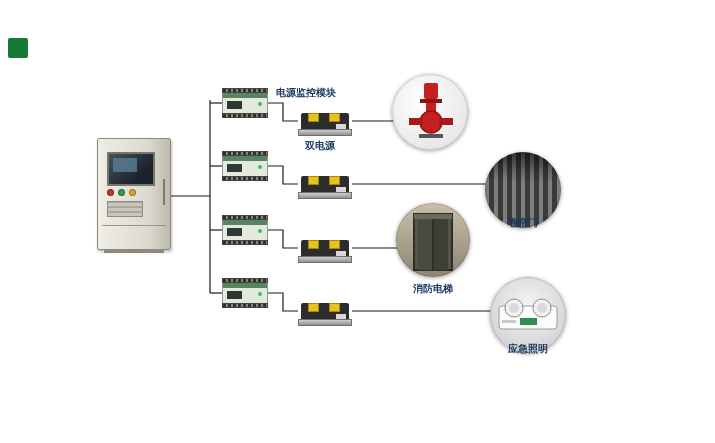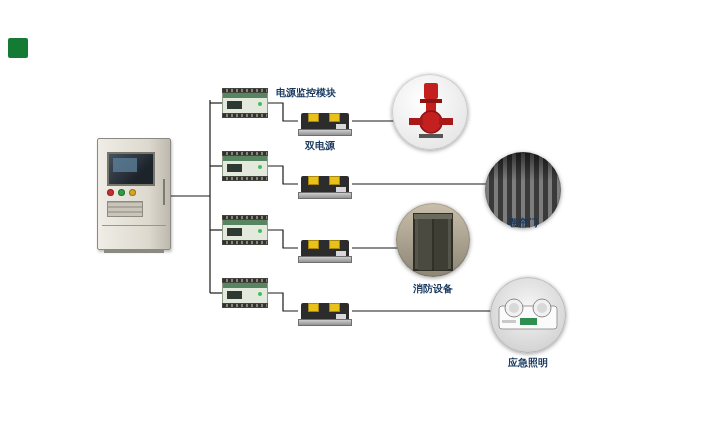--- a/index.html
+++ b/index.html
@@ -221,28 +221,28 @@
 
   <div class="photo fire-elevator">
     <svg width="74" height="74" viewBox="0 0 74 74">
       <rect x="18" y="11" width="38" height="56" fill="#55554a" stroke="#2e2e26" stroke-width="2"></rect>
       <rect x="22" y="16" width="14" height="51" fill="#4a4a40"></rect>
       <rect x="38" y="16" width="14" height="51" fill="#3f3e35"></rect>
       <line x1="37" y1="16" x2="37" y2="67" stroke="#26261f" stroke-width="1.5"></line>
       <rect x="18" y="11" width="38" height="5" fill="#6a6a5d"></rect>
     </svg>
   </div>
-  <div class="lbl" style="left:393px; top:282px; width:80px;">消防设备</div>
+  <div class="lbl" style="left:393px; top:282px; width:80px;">消防电梯</div>
 
   <div class="photo emergency">
     <svg width="76" height="76" viewBox="0 0 76 76">
       <rect x="9" y="29" width="58" height="23" rx="3" fill="#fbfbfb" stroke="#9a9a9a"></rect>
       <circle cx="24" cy="31" r="9" fill="#f1f1f1" stroke="#8a8a8a"></circle>
       <circle cx="24" cy="31" r="5" fill="#d9d9d9"></circle>
       <circle cx="52" cy="31" r="9" fill="#f1f1f1" stroke="#8a8a8a"></circle>
       <circle cx="52" cy="31" r="5" fill="#d9d9d9"></circle>
       <rect x="30" y="41" width="17" height="7" fill="#2f8f4e"></rect>
       <rect x="12" y="43" width="14" height="3" fill="#c9c9c9"></rect>
     </svg>
   </div>
-  <div class="lbl" style="left:488px; top:356px; width:80px;">应急照明</div>
+  <div class="lbl" style="left:488px; top:342px; width:80px;">应急照明</div>
 
 </div>
 
 </body></html>

